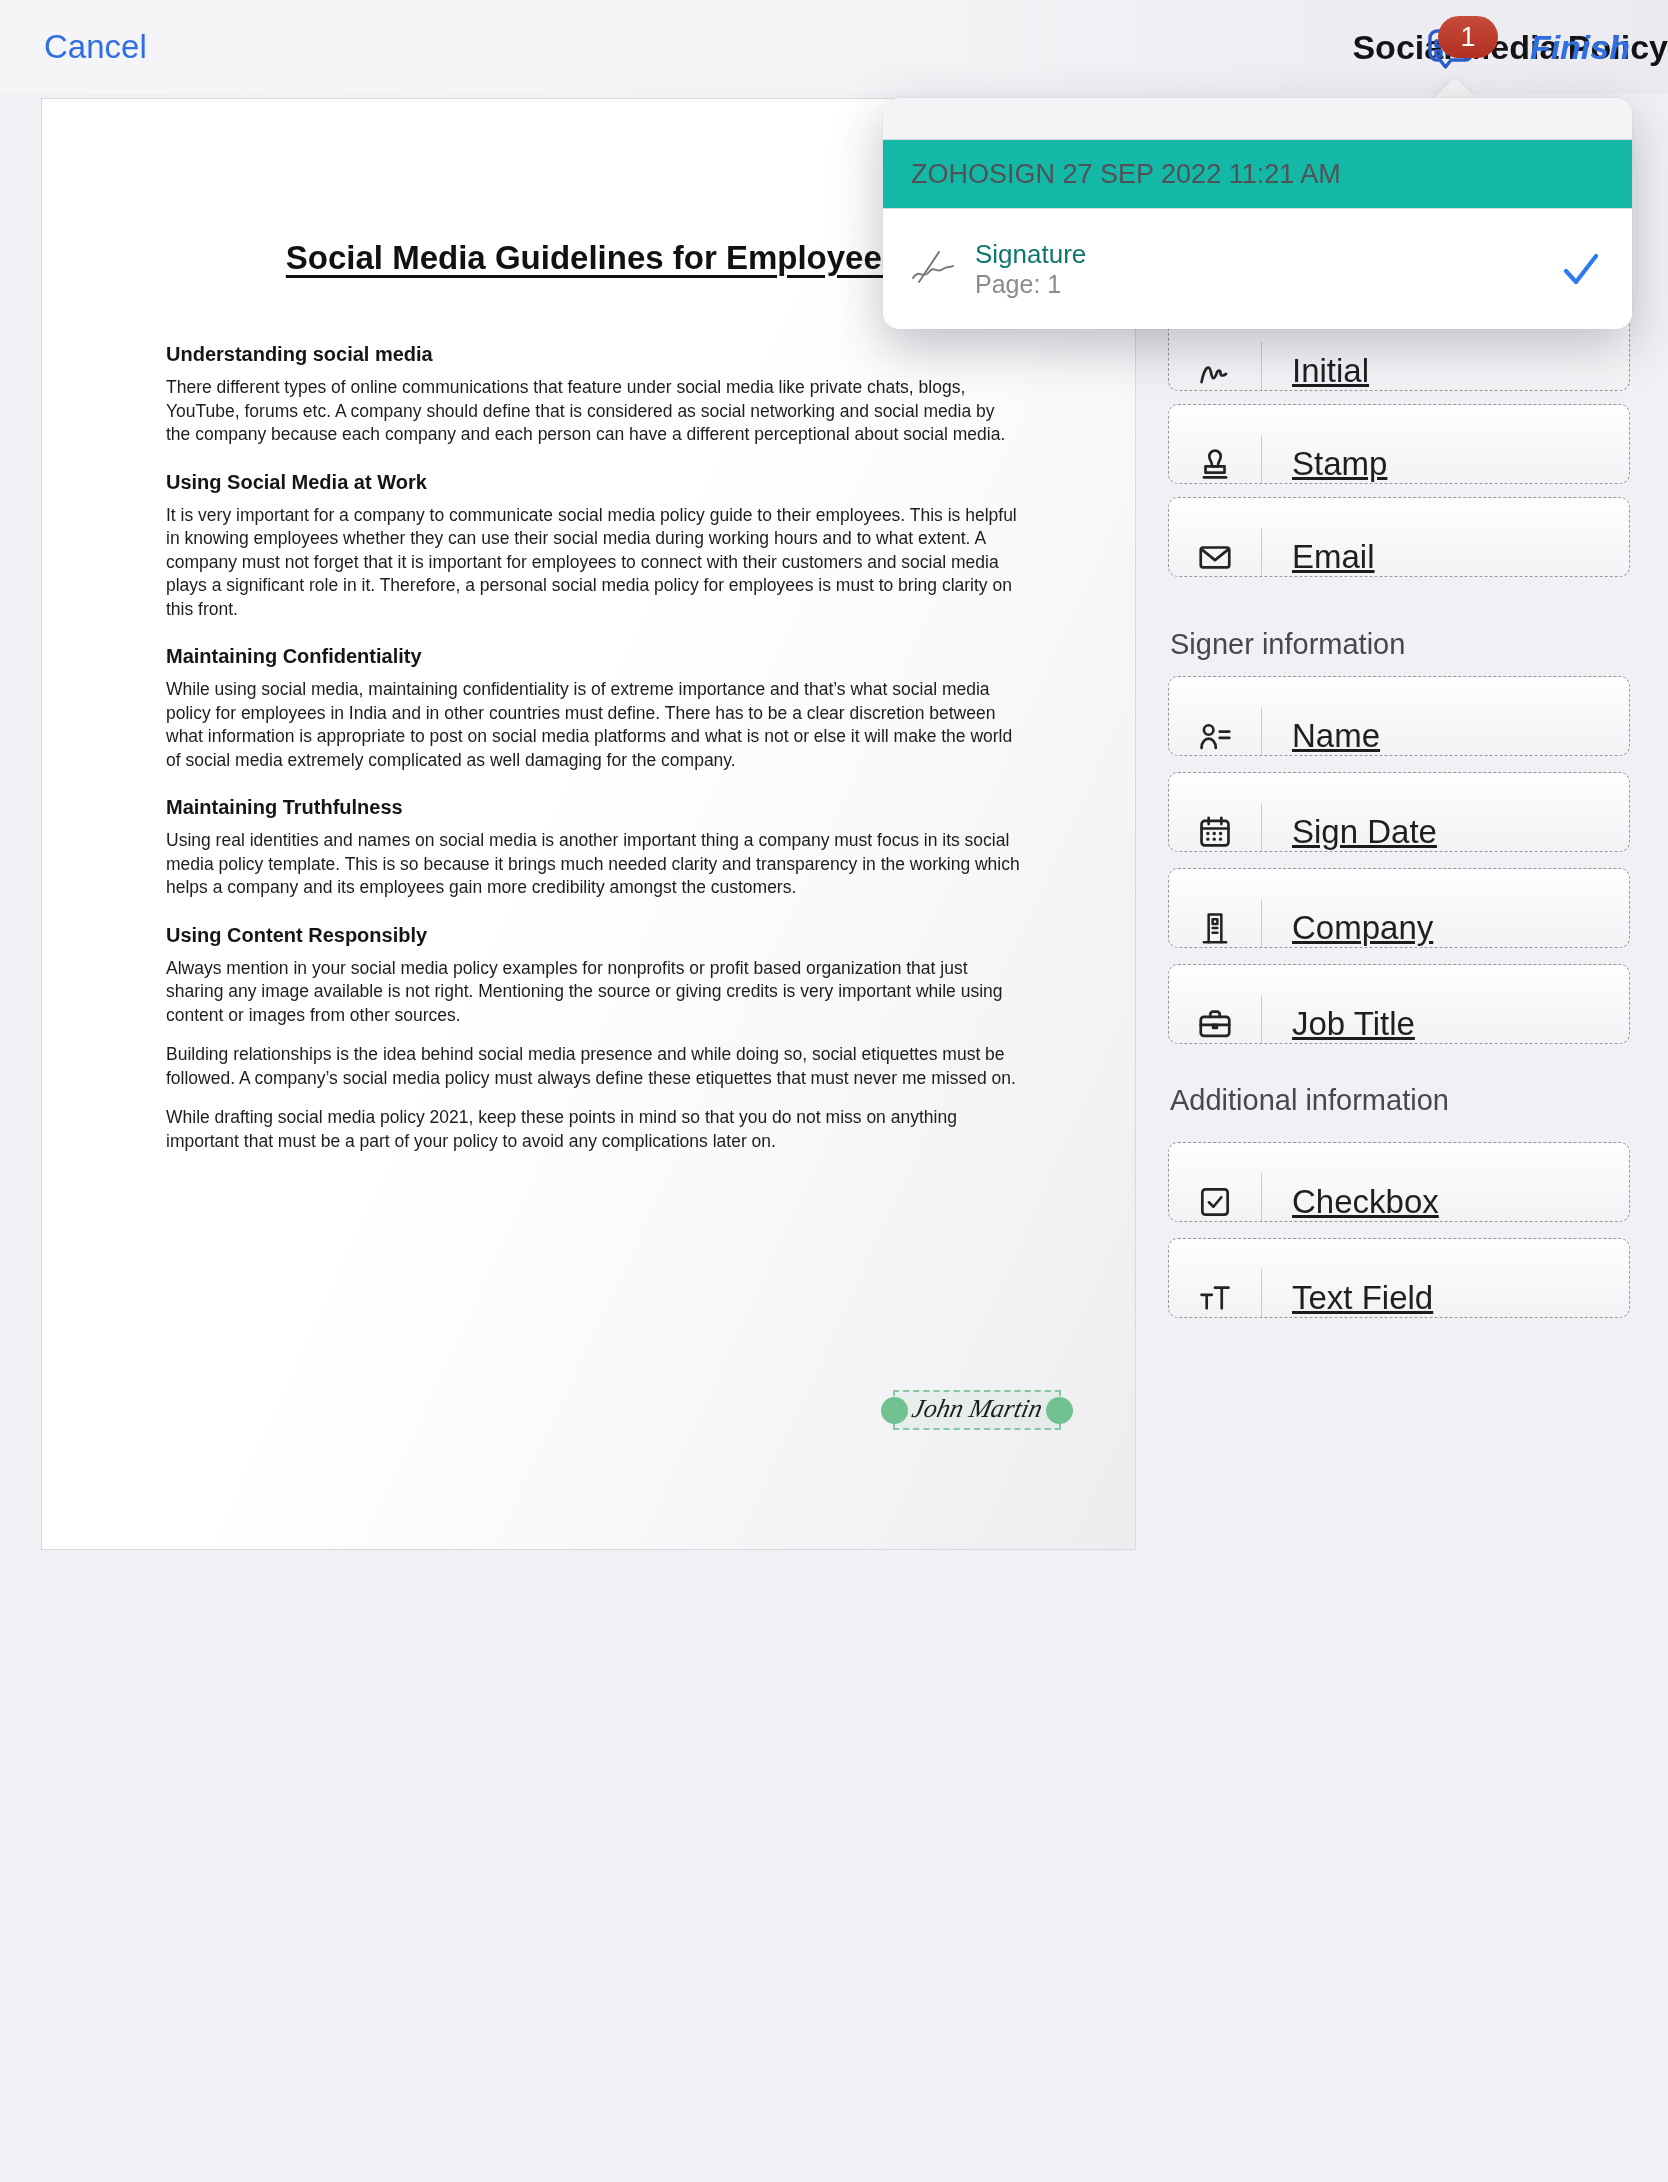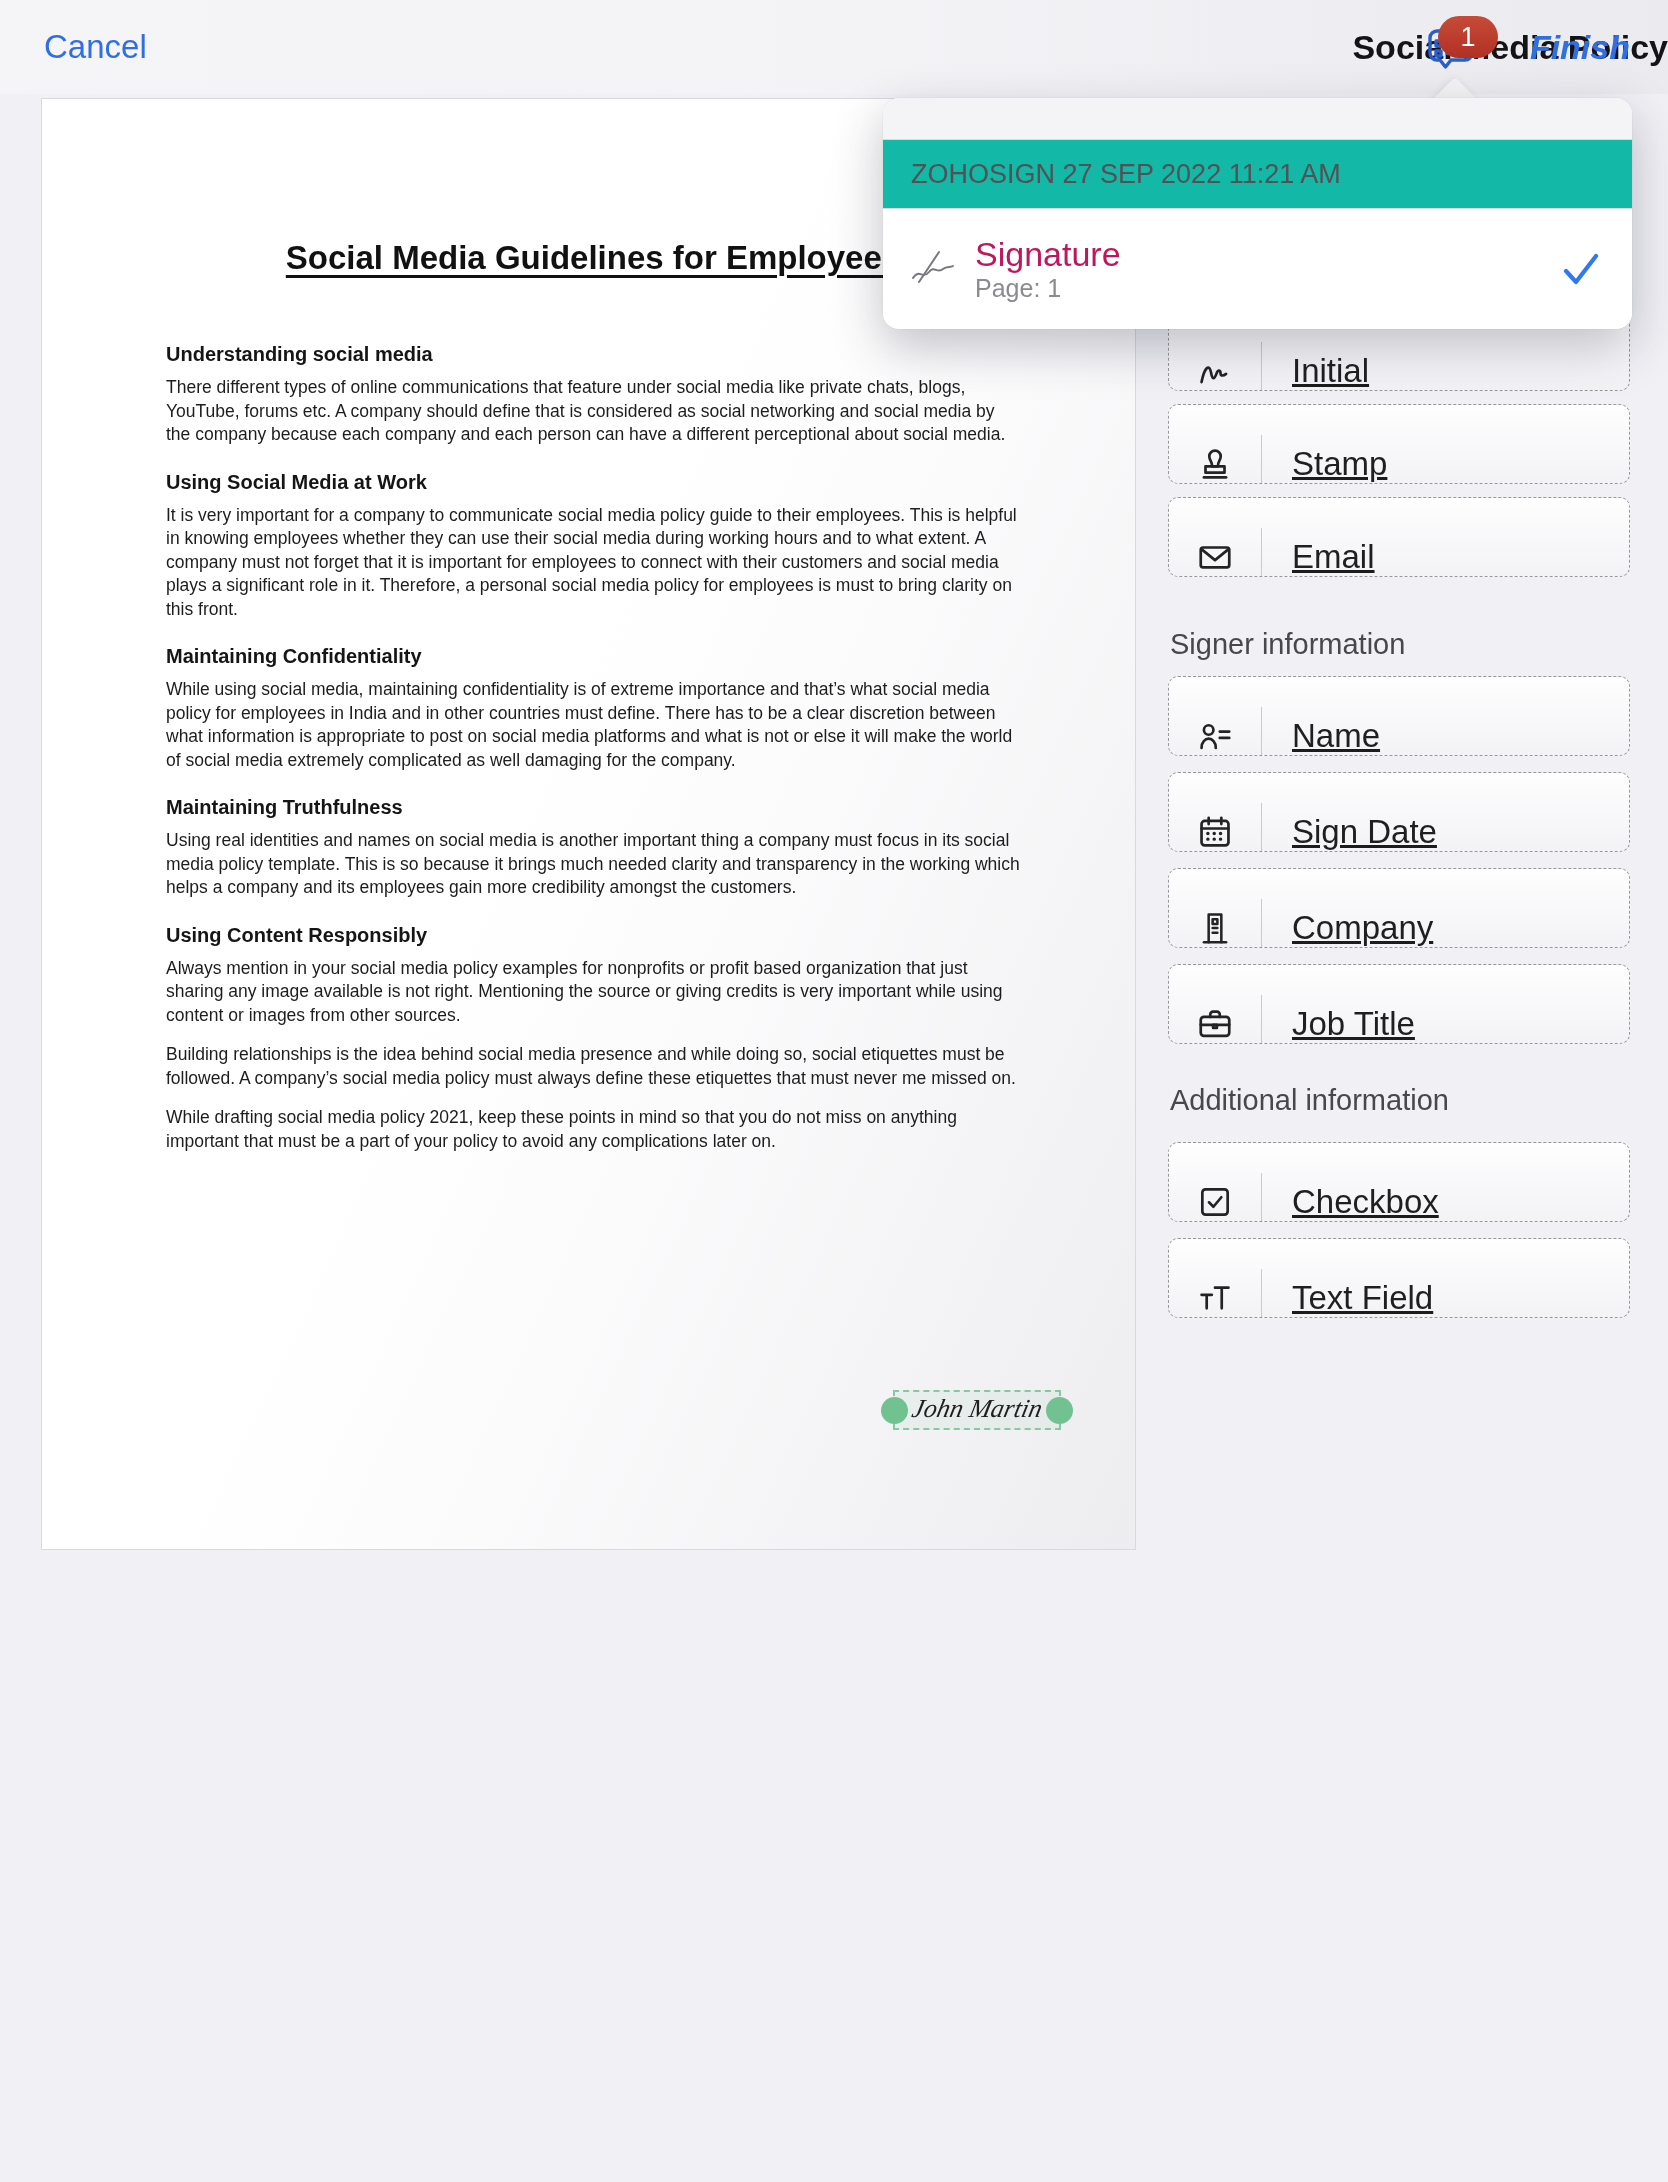--- a/index.html
+++ b/index.html
@@ -54,21 +54,21 @@
     box-shadow:0 18px 50px rgba(40,40,60,0.28), 0 0 0 0.5px rgba(0,0,0,0.05);
   }
   .popover-spacer { height:42px; background:#f4f4f6; border-bottom:1px solid #dadade; }
   .popover-header {
     height:69px; line-height:69px; background:#14b8a6; border-bottom:1px solid #dadade;
     padding-left:28px; font-size:27px; color:#515156;
   }
   .popover-row { height:119px; display:flex; align-items:center; padding:0 32px 0 26px; background:#fff; cursor:pointer; }
   .popover-row .sig-glyph { width:48px; height:42px; color:#77777c; flex:0 0 auto; }
   .popover-row .texts { margin-left:18px; flex:1; }
-  .popover-row .texts .lbl { font-size:34px; color:#be185d; }
+  .popover-row .texts .lbl { font-size:26px; color:#0f766e; }
   .popover-row .texts .sub { font-size:25px; color:#8a8a90; }
   .popover-row .check { width:38px; height:34px; color:#2f7af0; flex:0 0 auto; }
 
   
   .section-label {
     position:absolute; left:1170px; width:460px; font-size:29px; color:#47474c;
   }
   .field-row {
     position:absolute; left:1168px; width:462px; height:80px;
     border:1.5px dashed #97979c; border-radius:10px;

